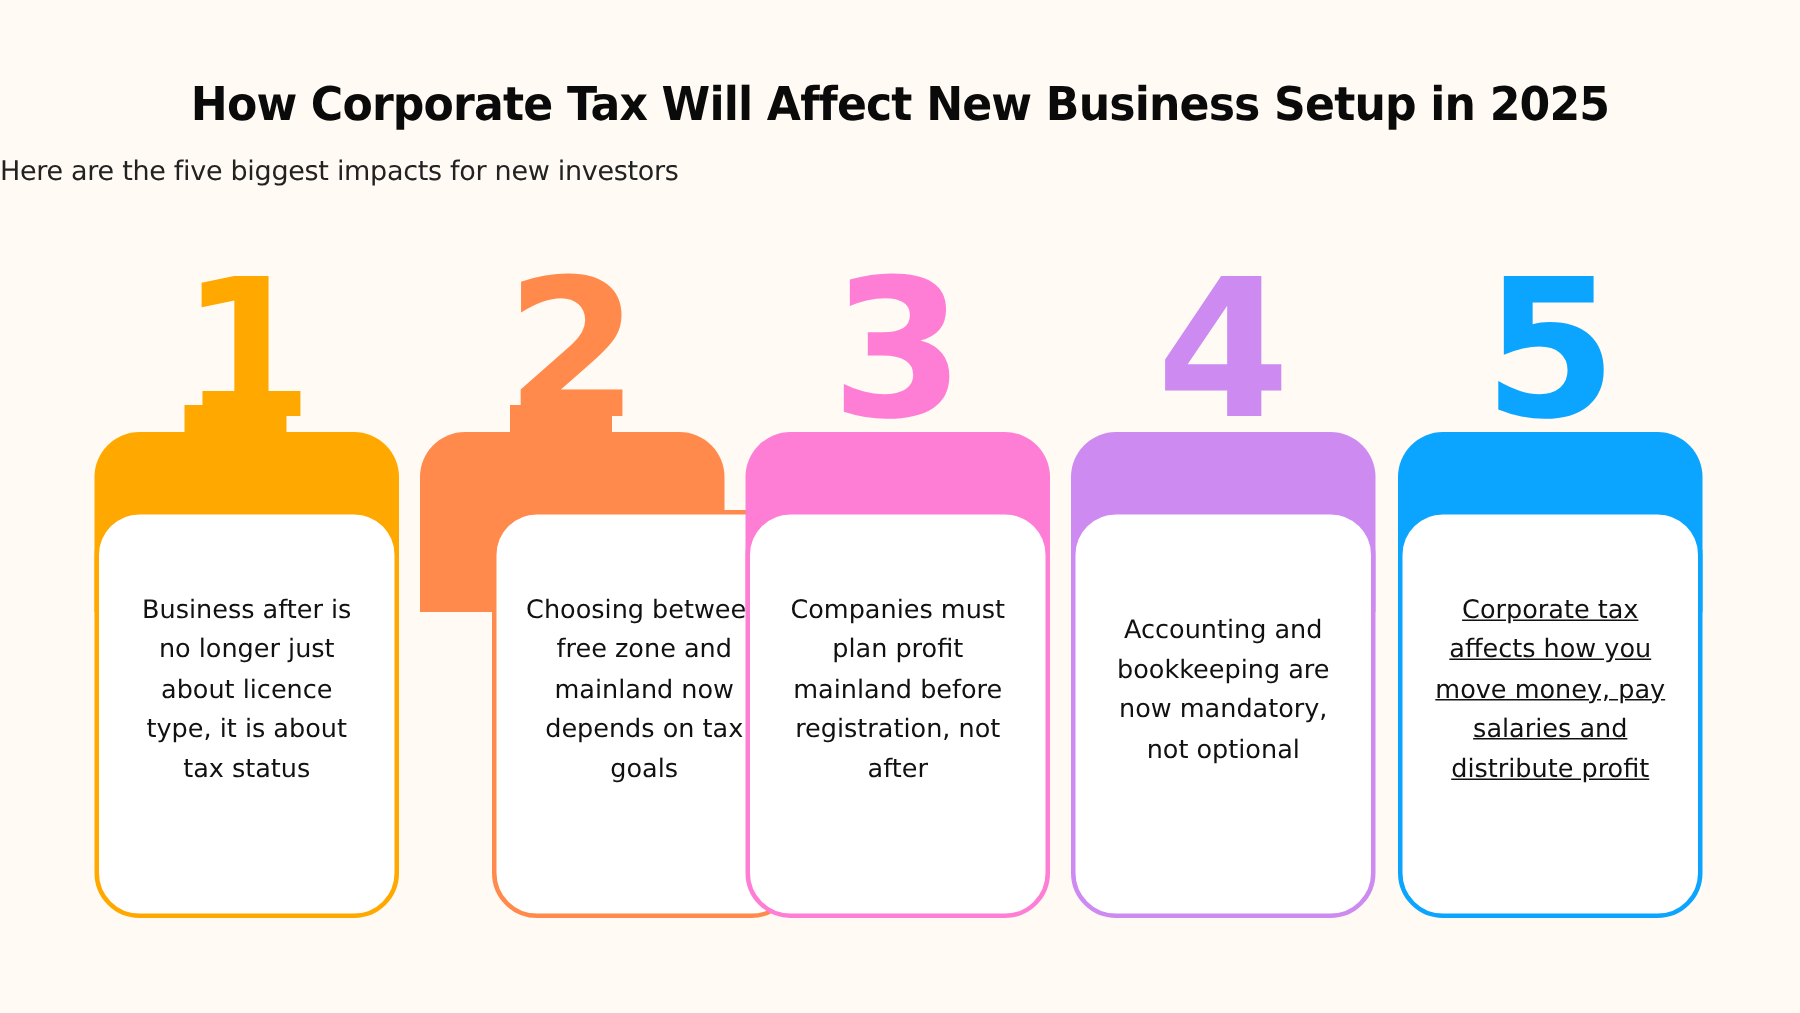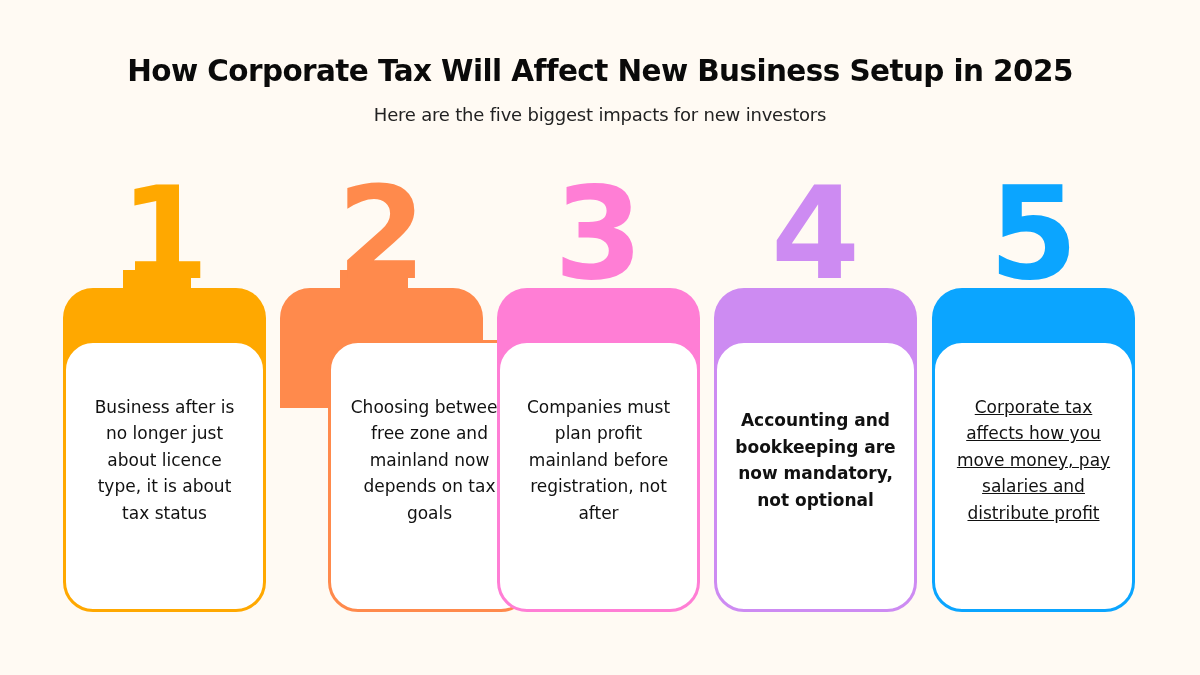--- a/index.html
+++ b/index.html
@@ -4,21 +4,21 @@
 <style>
   * { box-sizing: border-box; margin: 0; padding: 0; }
   html, body { width: 1200px; height: 675px; background: #fffaf3; overflow: hidden; }
   body { position: relative; font-family: "Liberation Sans", "DejaVu Sans", sans-serif; color: #111; }
   .title {
     position: absolute; left: 0; top: 52px; width: 1200px; text-align: center;
     font-family: "DejaVu Sans", sans-serif; font-weight: bold; font-size: 31px; letter-spacing: -0.6px;
     transform: scaleX(0.95); color: #0a0a0a;
   }
   .subtitle {
-    position: absolute; left: 0; top: 104px; width: 1200px; text-align: center;
+    position: absolute; left: 0; top: 104px; width: 1200px; 
     font-family: "DejaVu Sans", sans-serif; font-size: 18px; color: #222; letter-spacing: -0.2px;
   }
   .card { position: absolute; top: 170px; width: 203px; height: 443px; }
   .num {
     position: absolute; top: 0; left: 0; width: 203px; text-align: center;
     font-family: "DejaVu Sans", sans-serif; font-weight: bold; font-size: 128px; line-height: 128px;
     height: 128px;
   }
   .neck { position: absolute; top: 100px; left: 60px; width: 68px; height: 20px; }
   .header {
@@ -66,21 +66,21 @@
   <div class="header" style="background: rgb(255, 126, 213);"></div>
   <div class="body" style="border-color: rgb(255, 126, 213);">
     <p>Companies must plan profit mainland before registration, not after</p>
   </div>
 </div>
 
 <div class="card" style="left:714px;">
 
   <div class="num" style="color: rgb(205, 139, 242);">4</div>
   <div class="header" style="background: rgb(205, 139, 242);"></div>
-  <div class="body" style="border-color: rgb(205, 139, 242); font-weight: bold;">
+  <div class="body" style="border-color: rgb(205, 139, 242);">
     <p>Accounting and bookkeeping are now mandatory, not optional</p>
   </div>
 </div>
 
 <div class="card" style="left:932px;">
 
   <div class="num" style="color: rgb(11, 165, 255);">5</div>
   <div class="header" style="background: rgb(11, 165, 255);"></div>
   <div class="body" style="border-color: rgb(11, 165, 255); text-decoration: underline;">
     <p>Corporate tax affects how you move money, pay salaries and distribute profit</p>

